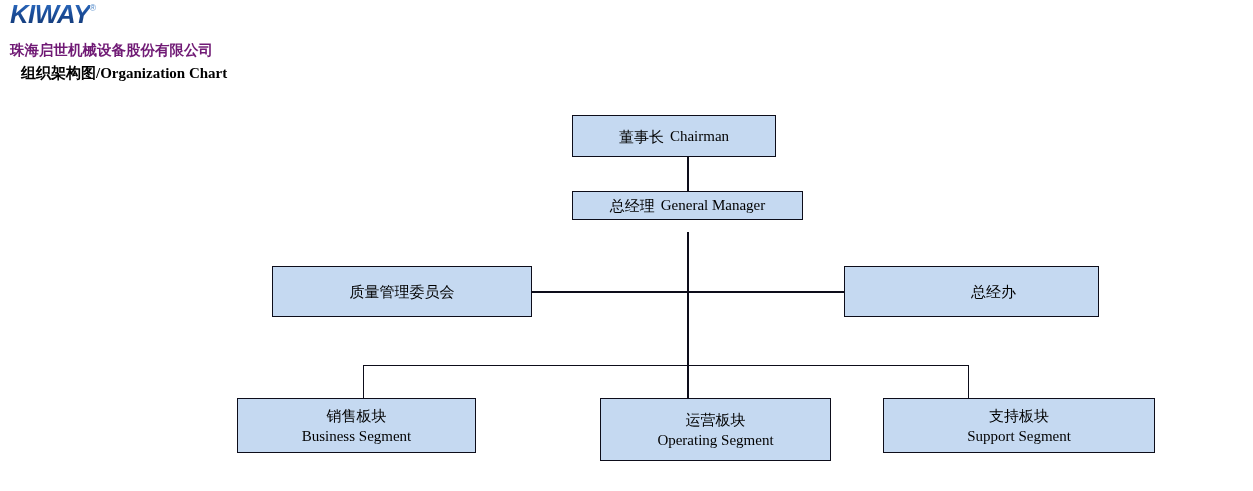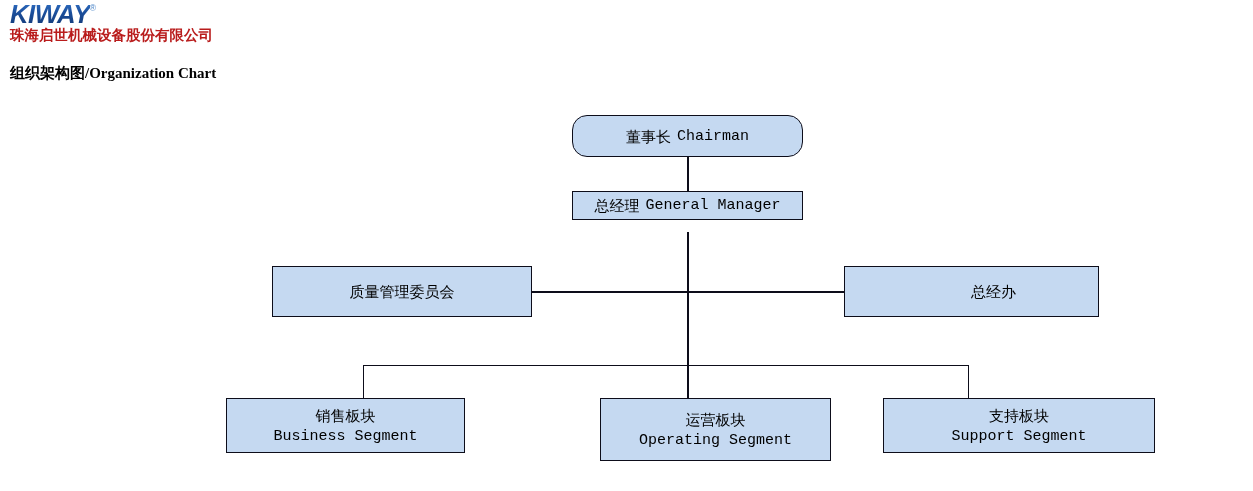--- a/index.html
+++ b/index.html
@@ -48,40 +48,41 @@
     font-family: "Liberation Sans", "DejaVu Sans", sans-serif;
     font-size: 9px;
     color: #4d86c8;
     margin-left: 2px;
     margin-top: 1px;
   }
 
   .company-name {
     position: absolute;
     left: 10px;
-    top: 25px;
+    top: 40px;
     font-family: "Liberation Sans", "DejaVu Sans", sans-serif;
     font-weight: bold;
     font-size: 14.5px;
     line-height: 20px;
-    color: #b91c1c;
+    color: #701a75;
     white-space: nowrap;
   }
   .doc-title {
     position: absolute;
     left: 10px;
     top: 63px;
     font-size: 15px;
     line-height: 20px;
     white-space: nowrap;
   }
   .doc-title .cn {
     font-family: "Liberation Sans", "DejaVu Sans", sans-serif;
     font-weight: bold;
     color: #000000;
+    margin-left: 11px;
   }
   .doc-title .sep,
   .doc-title .en {
     font-family: "Liberation Serif", "DejaVu Serif", serif;
     font-weight: bold;
     color: #000000;
   }
 
   
   .node {
@@ -96,21 +97,21 @@
     text-align: center;
     z-index: 3;
   }
   .node .cn {
     font-family: "Liberation Sans", "DejaVu Sans", sans-serif;
     font-size: 15px;
     line-height: 21px;
     color: #000000;
   }
   .node .en {
-    font-family: Liberation Mono, monospace;
+    font-family: Liberation Serif, serif;
     font-size: 15px;
     line-height: 21px;
     color: #000000;
   }
   .node.single-line {
     flex-direction: row;
     gap: 6px;
   }
 
   .connector {
@@ -143,39 +144,39 @@
 
   <div class="connector h-line" style="left:532px; top:291.3px; width:156px;"></div>
   <div class="connector h-line" style="left:687px; top:291.3px; width:157px;"></div>
 
   <div class="connector h-line" style="left:363px; top:364.6px; width:606px;"></div>
 
   <div class="connector v-line" style="left:363px; top:365px; height:33px;"></div>
   <div class="connector v-line" style="left:687.3px; top:365px; height:33px;"></div>
   <div class="connector v-line" style="left:967.6px; top:365px; height:33px;"></div>
 
-  <div class="node single-line" style="left:572px; top:115px; width:231px; height:42px;border-radius:15px;">
+  <div class="node single-line" style="left:572px; top:115px; width:204px; height:42px;">
     <span class="cn">董事长</span>
     <span class="en">Chairman</span>
   </div>
 
   <div class="node single-line" style="left:572px; top:191px; width:231px; height:29px;">
     <span class="cn">总经理</span>
     <span class="en">General Manager</span>
   </div>
 
   <div class="node" style="left:272px; top:266px; width:260px; height:51px;">
     <span class="cn">质量管理委员会</span>
   </div>
 
   <div class="node" style="left:844px; top:266px; width:255px; height:51px;padding-left:44px;">
     <span class="cn">总经办</span>
   </div>
 
-  <div class="node" style="left:226px; top:398px; width:239px; height:55px;">
+  <div class="node" style="left:237px; top:398px; width:239px; height:55px;">
     <span class="cn">销售板块</span>
     <span class="en">Business Segment</span>
   </div>
 
   <div class="node" style="left:600px; top:398px; width:231px; height:63px;">
     <span class="cn">运营板块</span>
     <span class="en">Operating Segment</span>
   </div>
 
   <div class="node" style="left:883px; top:398px; width:272px; height:55px;">

